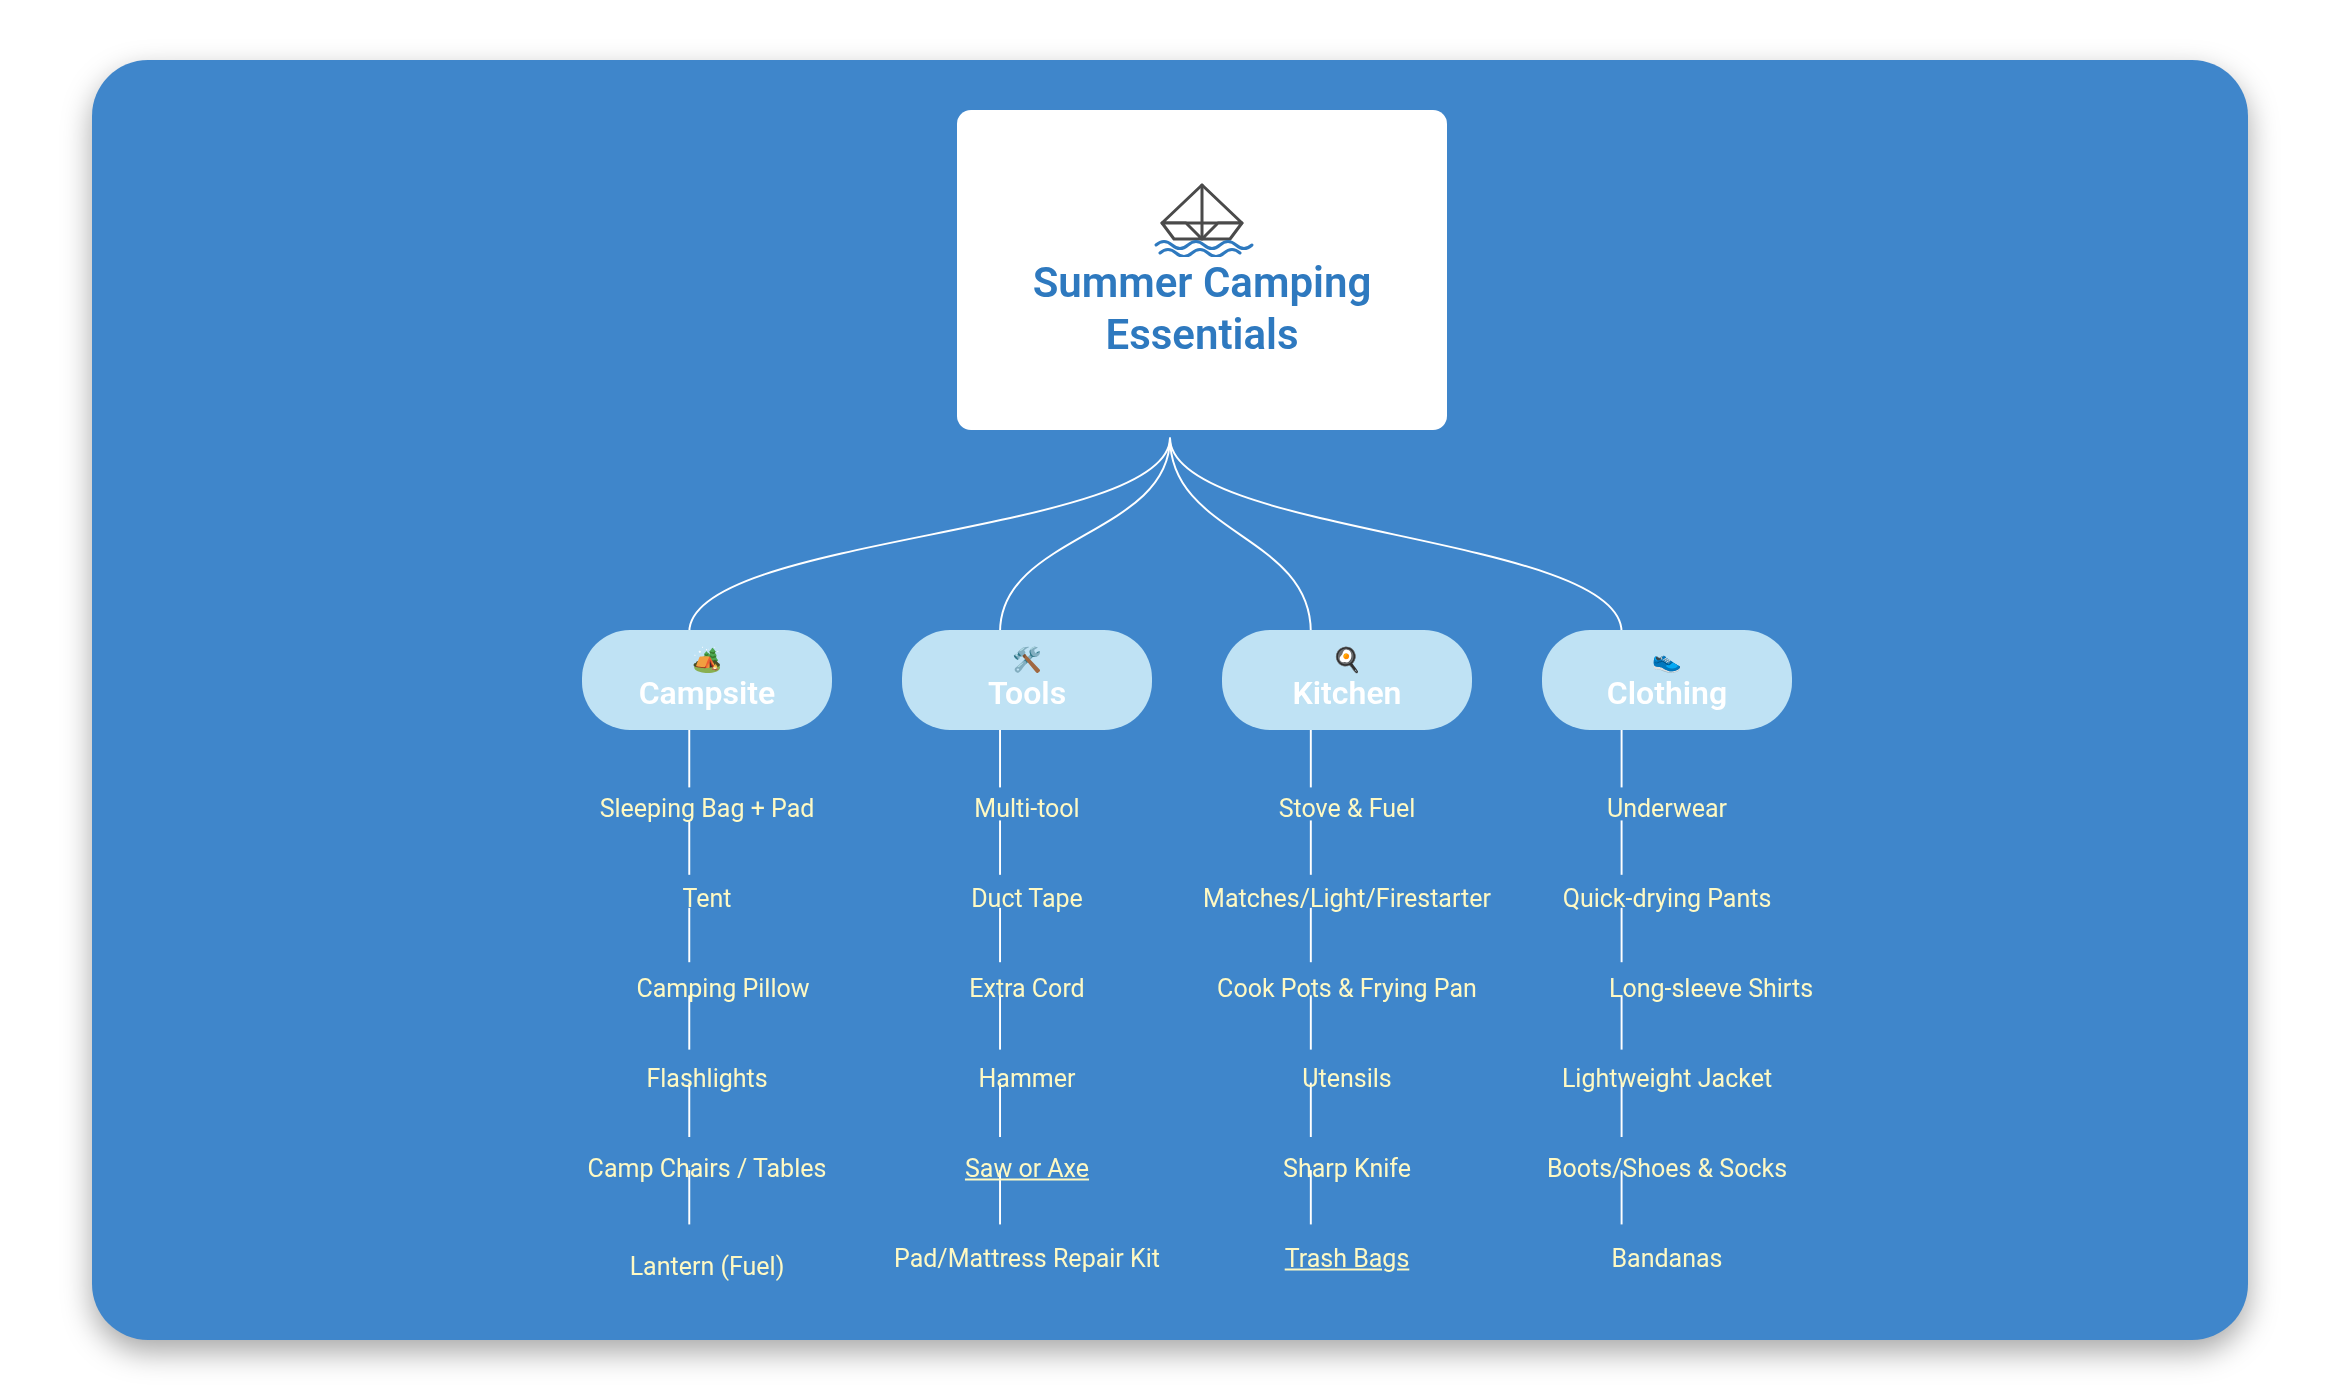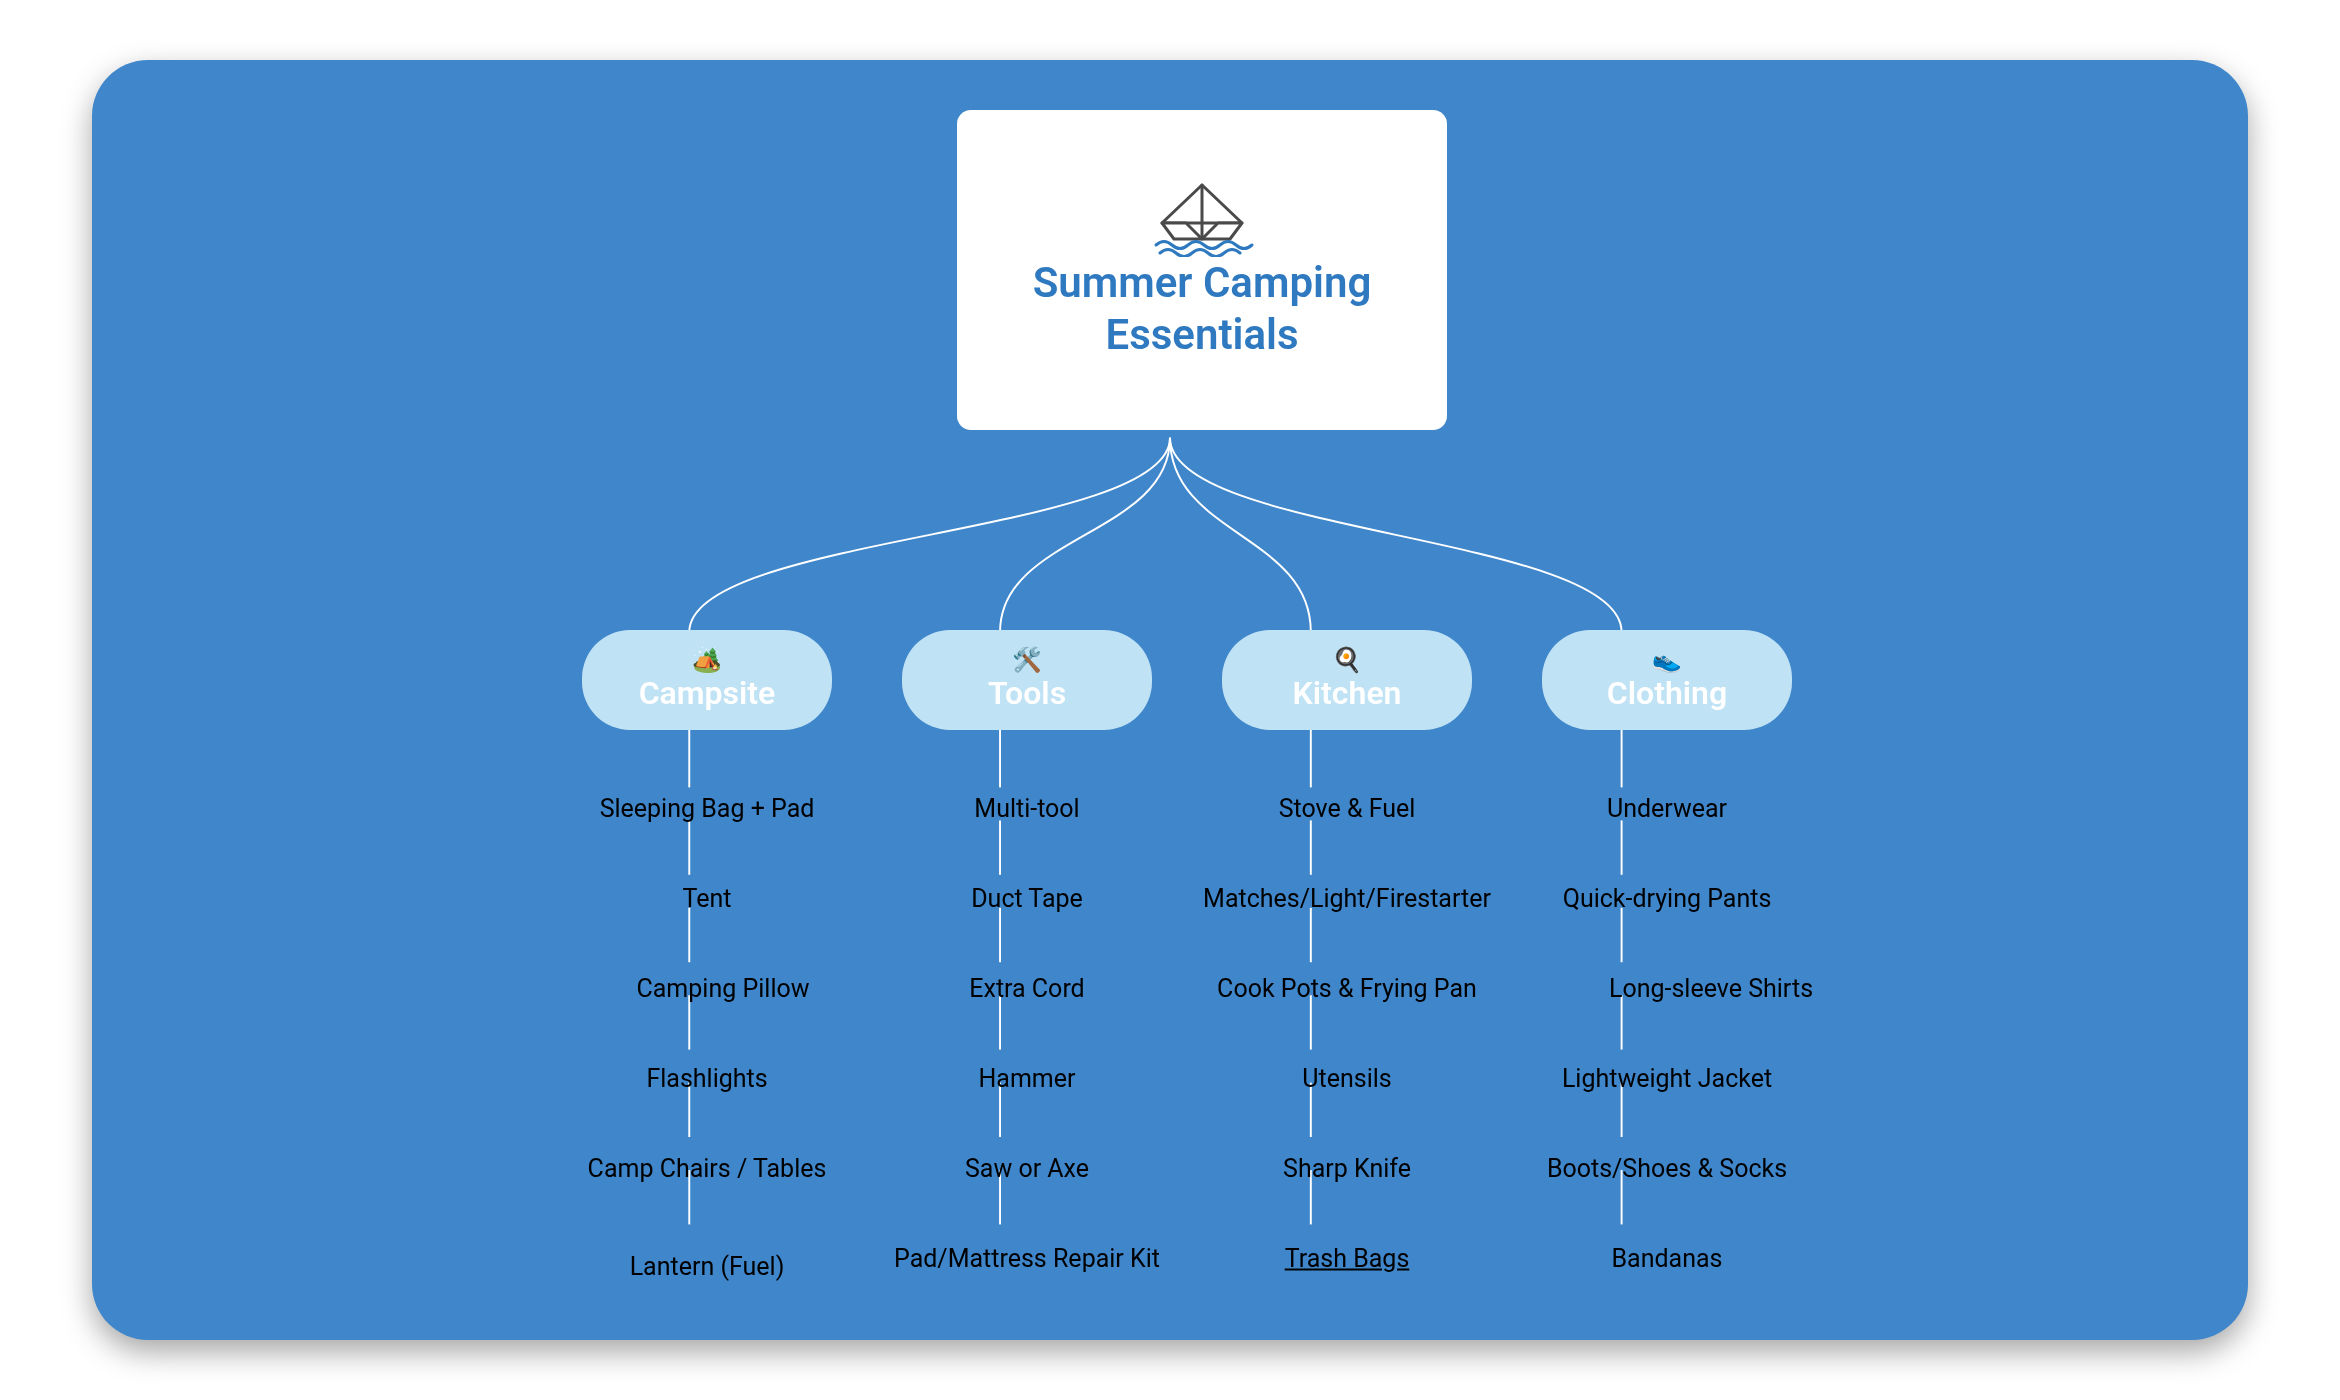--- a/index.html
+++ b/index.html
@@ -69,21 +69,21 @@
     box-sizing: border-box;
   }
   .cat-icon {
     font-size: 24px;
     line-height: 1;
     margin-bottom: 2px;
   }
   .item-label {
     position: absolute;
     transform: translate(-50%, -50%);
-    color: #000000;
+    color: #fef9c3;
     font-size: 25px;
     font-weight: 400;
     white-space: nowrap;
     text-align: center;
   }
   .boat-icon svg { display:block; }
 </style>
 </head>
 <body>
 
@@ -151,21 +151,21 @@
       <div class="item-label" style="left: 615px; top: 1108px;">Camp Chairs / Tables</div>
       <div class="item-label" style="left: 615px; top: 1198px; margin-top: 8px;">Lantern (Fuel)</div>
       <div class="cat-box" style="left: 810px; top: 570px; width: 250px; height: 100px;">
         <div class="cat-icon">🛠️</div>
         <div>Tools</div>
       </div>
       <div class="item-label" style="left: 935px; top: 748px;">Multi-tool</div>
       <div class="item-label" style="left: 935px; top: 838px;">Duct Tape</div>
       <div class="item-label" style="left: 935px; top: 928px;">Extra Cord</div>
       <div class="item-label" style="left: 935px; top: 1018px;">Hammer</div>
-      <div class="item-label" style="left: 935px; top: 1108px;">Saw or Axe</div>
+      <div class="item-label" style="left: 935px; top: 1108px; text-decoration: underline;">Saw or Axe</div>
       <div class="item-label" style="left: 935px; top: 1198px;">Pad/Mattress Repair Kit</div>
       <div class="cat-box" style="left: 1130px; top: 570px; width: 250px; height: 100px;">
         <div class="cat-icon">🍳</div>
         <div>Kitchen</div>
       </div>
       <div class="item-label" style="left: 1255px; top: 748px;">Stove &amp; Fuel</div>
       <div class="item-label" style="left: 1255px; top: 838px;">Matches/Light/Firestarter</div>
       <div class="item-label" style="left: 1255px; top: 928px;">Cook Pots &amp; Frying Pan</div>
       <div class="item-label" style="left: 1255px; top: 1018px;">Utensils</div>
       <div class="item-label" style="left: 1255px; top: 1108px;">Sharp Knife</div>

